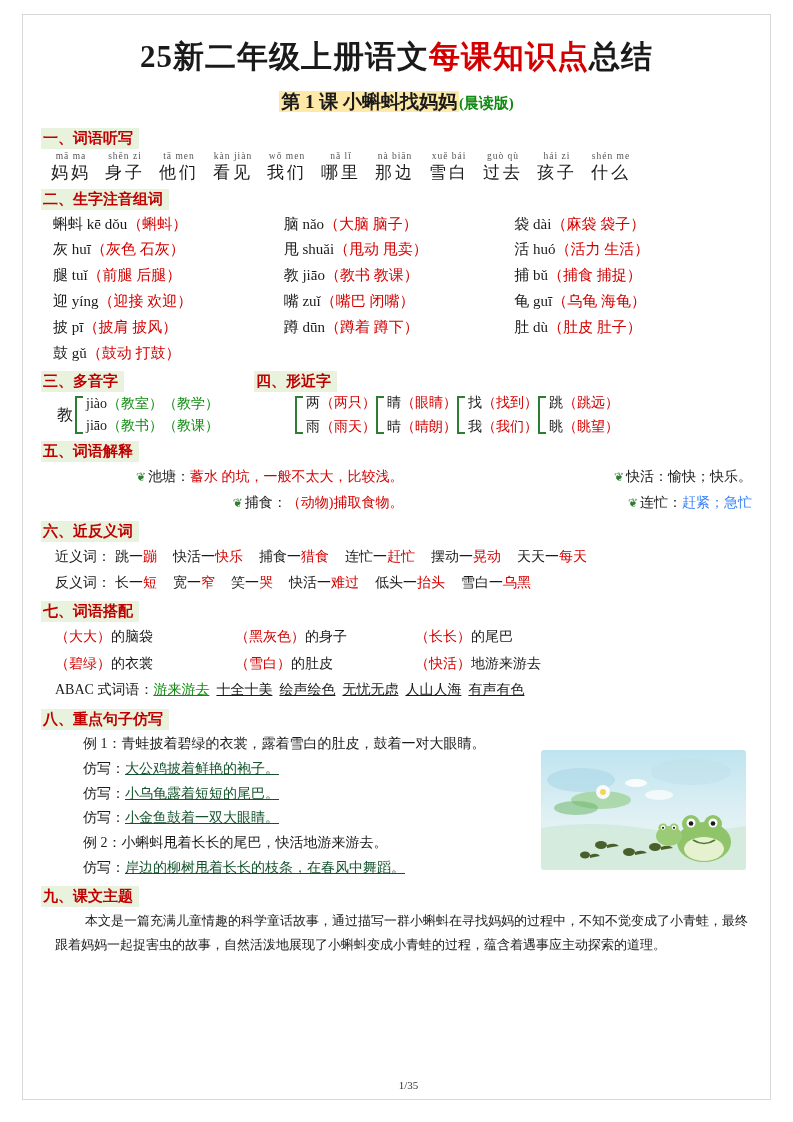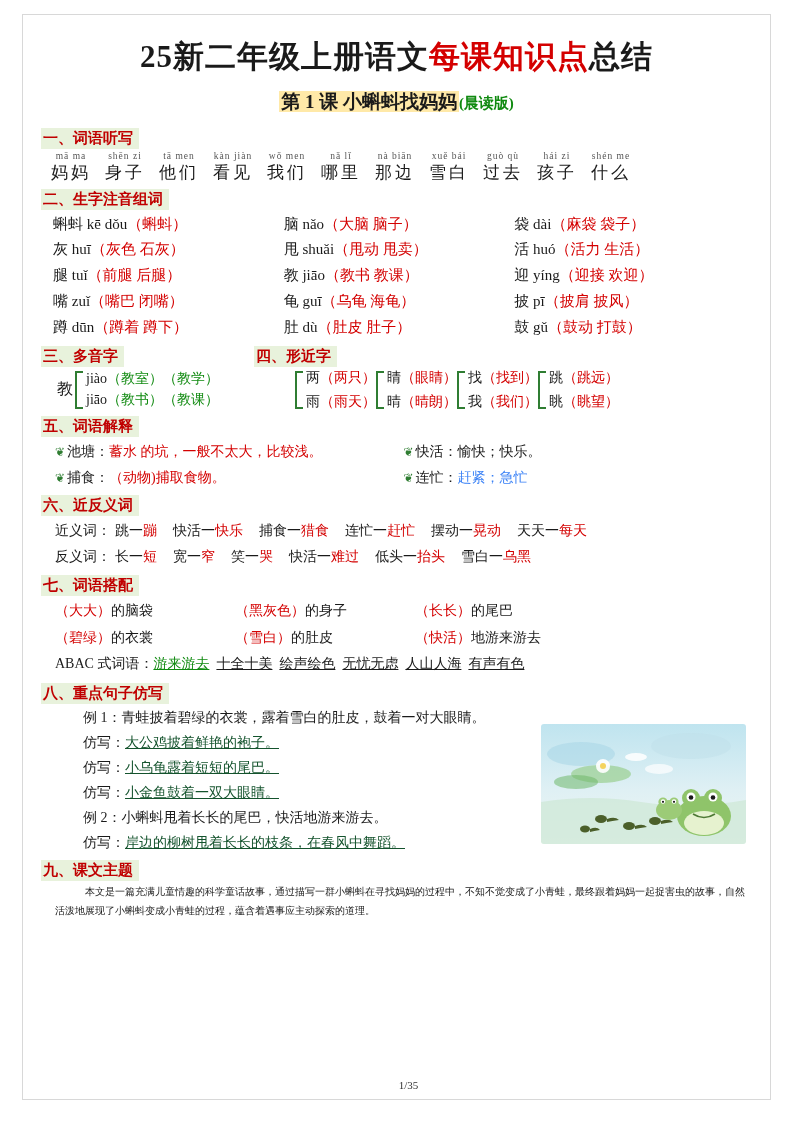--- a/index.html
+++ b/index.html
@@ -67,42 +67,42 @@
   }
   .polycol{display:flex;flex-direction:column;justify-content:space-between;height:42px;}
   .polyline{line-height:1.45;}
   .red{color:#d40000;}
   .green{color:#108a10;}
   
   .simwrap{display:flex;padding-left:8px;font-size:14px;}
   .simgroup{display:flex;align-items:center;}
   .simcol{display:flex;flex-direction:column;height:42px;justify-content:space-between;}
   
-  .expl{display:flex;padding-left:14px;font-size:14px;line-height:1.85;}
+  .expl{display:flex;padding-left:14px;font-size:14px;line-height:1.85;text-align:right;}
   .expl .col{width:50%;}
   .leaf{color:#2f7d32;font-size:12px;margin-right:2px;}
   
   .s6{padding-left:14px;font-size:14px;line-height:1.85;}
   .s6 span.lbl{margin-right:4px;}
   .gap{display:inline-block;width:16px;}
   
   .s7{padding-left:14px;font-size:14px;line-height:1.9;}
   .s7 .c{display:inline-block;width:180px;}
   .u{text-decoration:underline;}
   
   .s8{padding-left:14px;font-size:14px;line-height:1.78;position:relative;}
   .s8 .fx{color:#14532d;text-decoration:underline;}
   .pic{
     position:absolute;right:6px;top:18px;
     width:205px;height:120px;
     border-radius:3px;
     overflow:hidden;
   }
   
-  .s9{padding-left:14px;font-size:10px;line-height:1.85;text-indent:0;}
+  .s9{padding-left:14px;font-size:13px;line-height:1.85;text-indent:0;}
   .s9 p{margin:0;}
   .indent{text-indent:30px;}
   .footer{
     position:absolute;bottom:8px;left:12px;width:100%;
     text-align:center;font-size:11px;color:#333;
   }
 </style>
 </head>
 <body>
 
@@ -169,20 +169,21 @@
   <div class="sec">二、生字注音组词</div>
   <div class="grid3" id="s2">
       <div class="g3cell"><span>蝌蚪</span> <span class="py">kē dǒu</span><span class="red">（蝌蚪）</span></div>
       <div class="g3cell"><span>脑</span> <span class="py">nǎo</span><span class="red">（大脑 脑子）</span></div>
       <div class="g3cell"><span>袋</span> <span class="py">dài</span><span class="red">（麻袋 袋子）</span></div>
       <div class="g3cell"><span>灰</span> <span class="py">huī</span><span class="red">（灰色 石灰）</span></div>
       <div class="g3cell"><span>甩</span> <span class="py">shuǎi</span><span class="red">（甩动 甩卖）</span></div>
       <div class="g3cell"><span>活</span> <span class="py">huó</span><span class="red">（活力 生活）</span></div>
       <div class="g3cell"><span>腿</span> <span class="py">tuǐ</span><span class="red">（前腿 后腿）</span></div>
       <div class="g3cell"><span>教</span> <span class="py">jiāo</span><span class="red">（教书 教课）</span></div>
+      <div class="g3cell"><span>捕</span> <span class="py">bǔ</span><span class="red">（捕食 捕捉）</span></div>
       <div class="g3cell"><span>迎</span> <span class="py">yíng</span><span class="red">（迎接 欢迎）</span></div>
       <div class="g3cell"><span>嘴</span> <span class="py">zuǐ</span><span class="red">（嘴巴 闭嘴）</span></div>
       <div class="g3cell"><span>龟</span> <span class="py">guī</span><span class="red">（乌龟 海龟）</span></div>
       <div class="g3cell"><span>披</span> <span class="py">pī</span><span class="red">（披肩 披风）</span></div>
       <div class="g3cell"><span>蹲</span> <span class="py">dūn</span><span class="red">（蹲着 蹲下）</span></div>
       <div class="g3cell"><span>肚</span> <span class="py">dù</span><span class="red">（肚皮 肚子）</span></div>
       <div class="g3cell"><span>鼓</span> <span class="py">gǔ</span><span class="red">（鼓动 打鼓）</span></div>
     </div>
 
   

